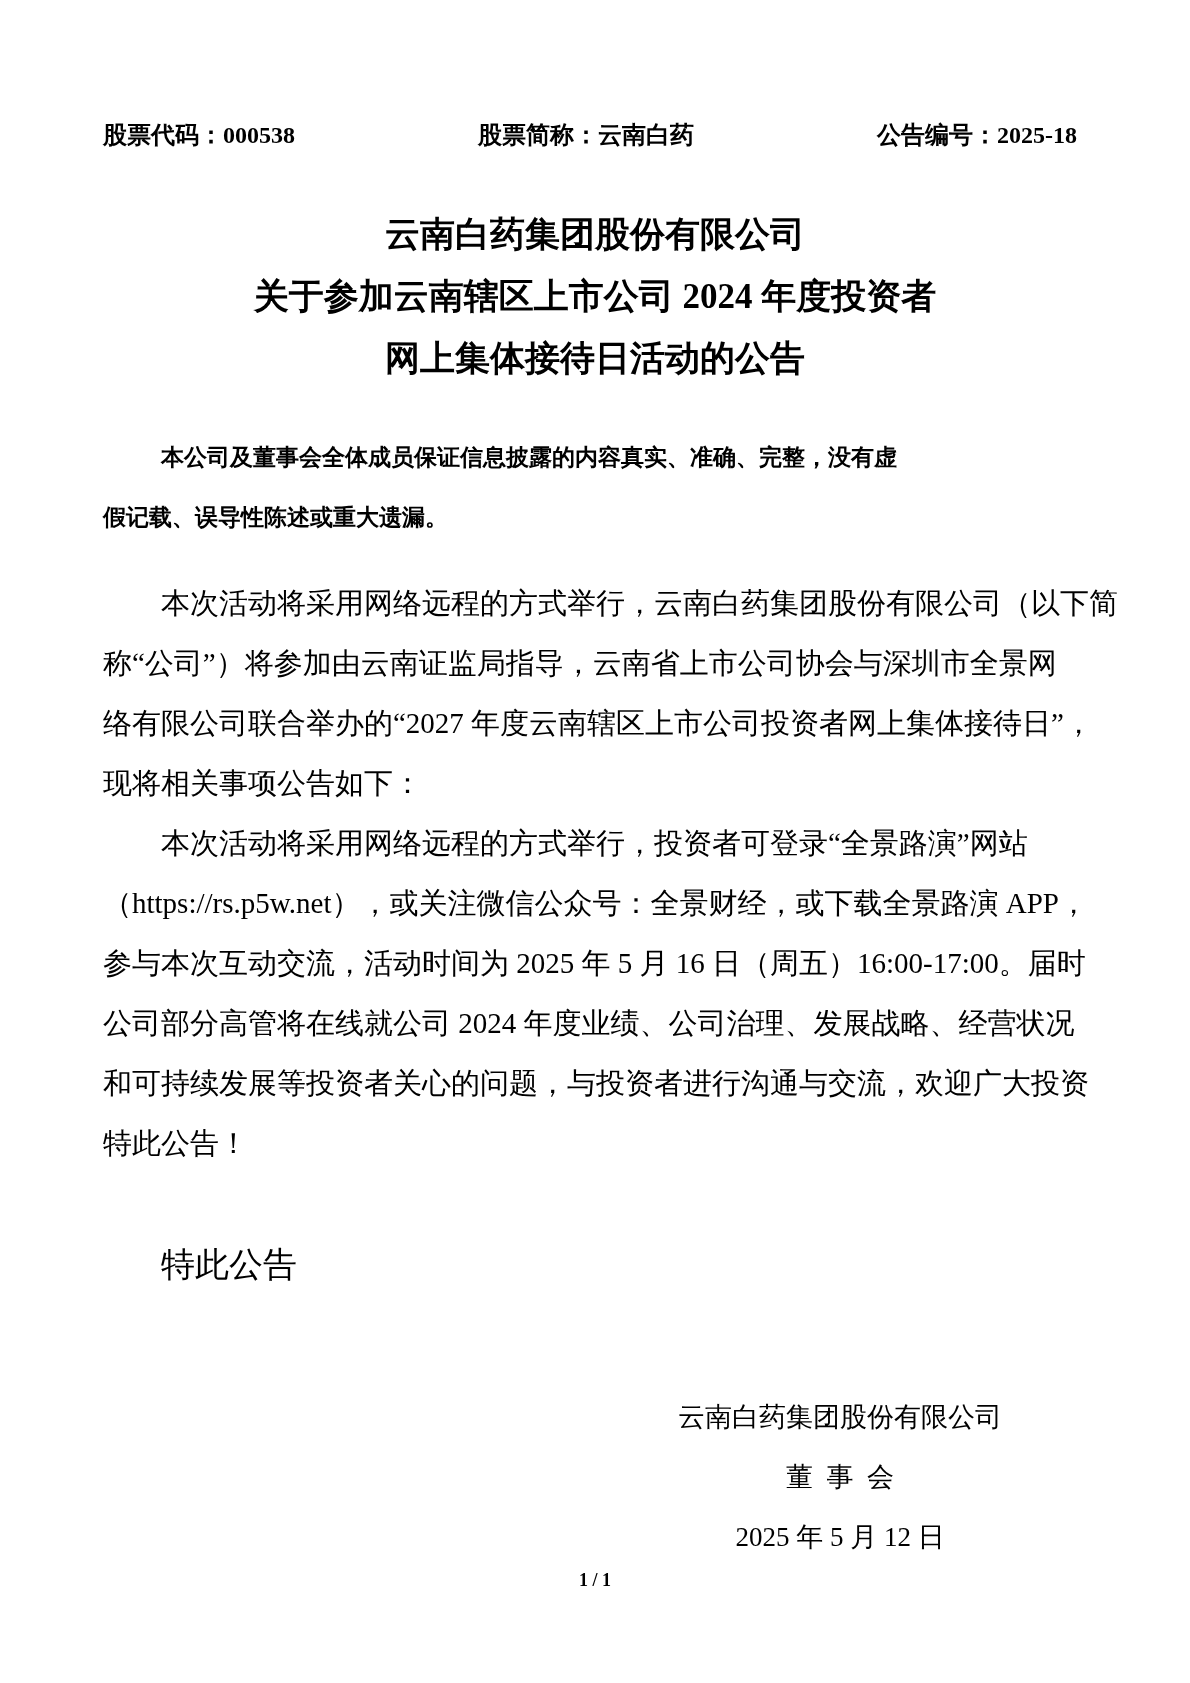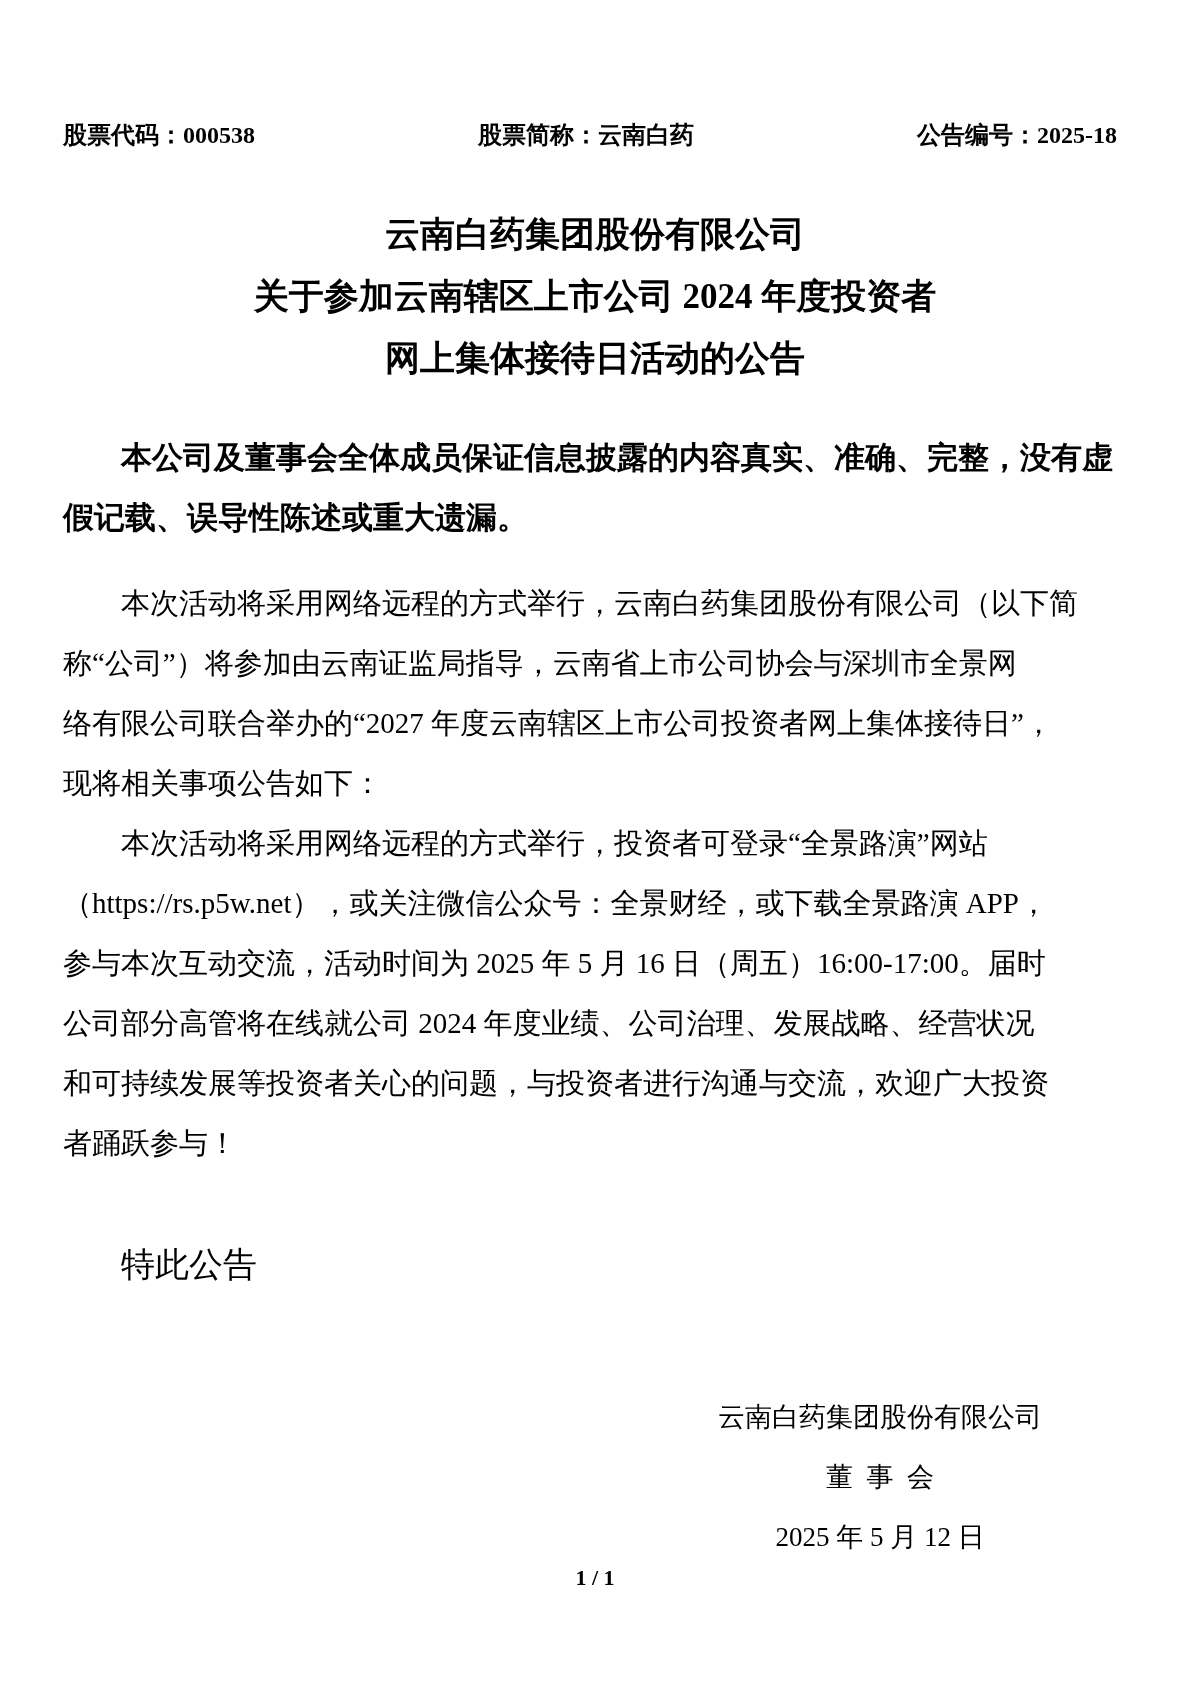--- a/index.html
+++ b/index.html
@@ -9,21 +9,21 @@
   }
   .page {
     position: relative;
     width: 1190px;
     height: 1683px;
     background: #ffffff;
     color: #000000;
     font-family: "Liberation Serif", "DejaVu Serif", serif;
     overflow: hidden;
     box-sizing: border-box;
-    padding: 0 63px;
+    padding: 0 103px;
   }
   .doc-header {
     margin-top: 116px;
     display: flex;
     justify-content: space-between;
     align-items: baseline;
     font-size: 24px;
     font-weight: bold;
     line-height: 38px;
     padding-right: 10px;
@@ -33,21 +33,21 @@
     text-align: center;
     font-weight: bold;
     font-size: 35px;
   }
   .title-line {
     line-height: 62px;
   }
   .disclaimer {
     margin-top: 38px;
     font-weight: bold;
-    font-size: 31px;
+    font-size: 23px;
   }
   .body-text {
     font-size: 29px;
   }
   .para1 { margin-top: 25px; }
   .line {
     line-height: 60px;
     white-space: pre;
   }
   .indent {
@@ -65,21 +65,21 @@
     text-align: center;
     font-size: 27px;
   }
   .signature .line { line-height: 60px; }
   .footer {
     position: absolute;
     bottom: 92px;
     left: 0;
     width: 100%;
     text-align: center;
-    font-size: 22px;
+    font-size: 18px;
     font-weight: bold;
   }
 </style>
 </head>
 <body>
 
 <div class="page">
 
   <div class="doc-header">
     <span>股票代码：000538</span>
@@ -104,21 +104,21 @@
       <div class="line">称“公司”）将参加由云南证监局指导，云南省上市公司协会与深圳市全景网</div>
       <div class="line">络有限公司联合举办的“2027 年度云南辖区上市公司投资者网上集体接待日”，</div>
       <div class="line">现将相关事项公告如下：</div>
     </div>
     <div class="para2">
       <div class="line indent">本次活动将采用网络远程的方式举行，投资者可登录“全景路演”网站</div>
       <div class="line">（https://rs.p5w.net），或关注微信公众号：全景财经，或下载全景路演 APP，</div>
       <div class="line">参与本次互动交流，活动时间为 2025 年 5 月 16 日（周五）16:00-17:00。届时</div>
       <div class="line">公司部分高管将在线就公司 2024 年度业绩、公司治理、发展战略、经营状况</div>
       <div class="line">和可持续发展等投资者关心的问题，与投资者进行沟通与交流，欢迎广大投资</div>
-      <div class="line">者踊跃参与！</div>
+      <div class="line">特此公告！</div>
     </div>
   </div>
 
   <div class="closing">
     <div class="line indent">特此公告</div>
   </div>
 
   <div class="signature">
     <div class="line">云南白药集团股份有限公司</div>
     <div class="line">董  事  会</div>

